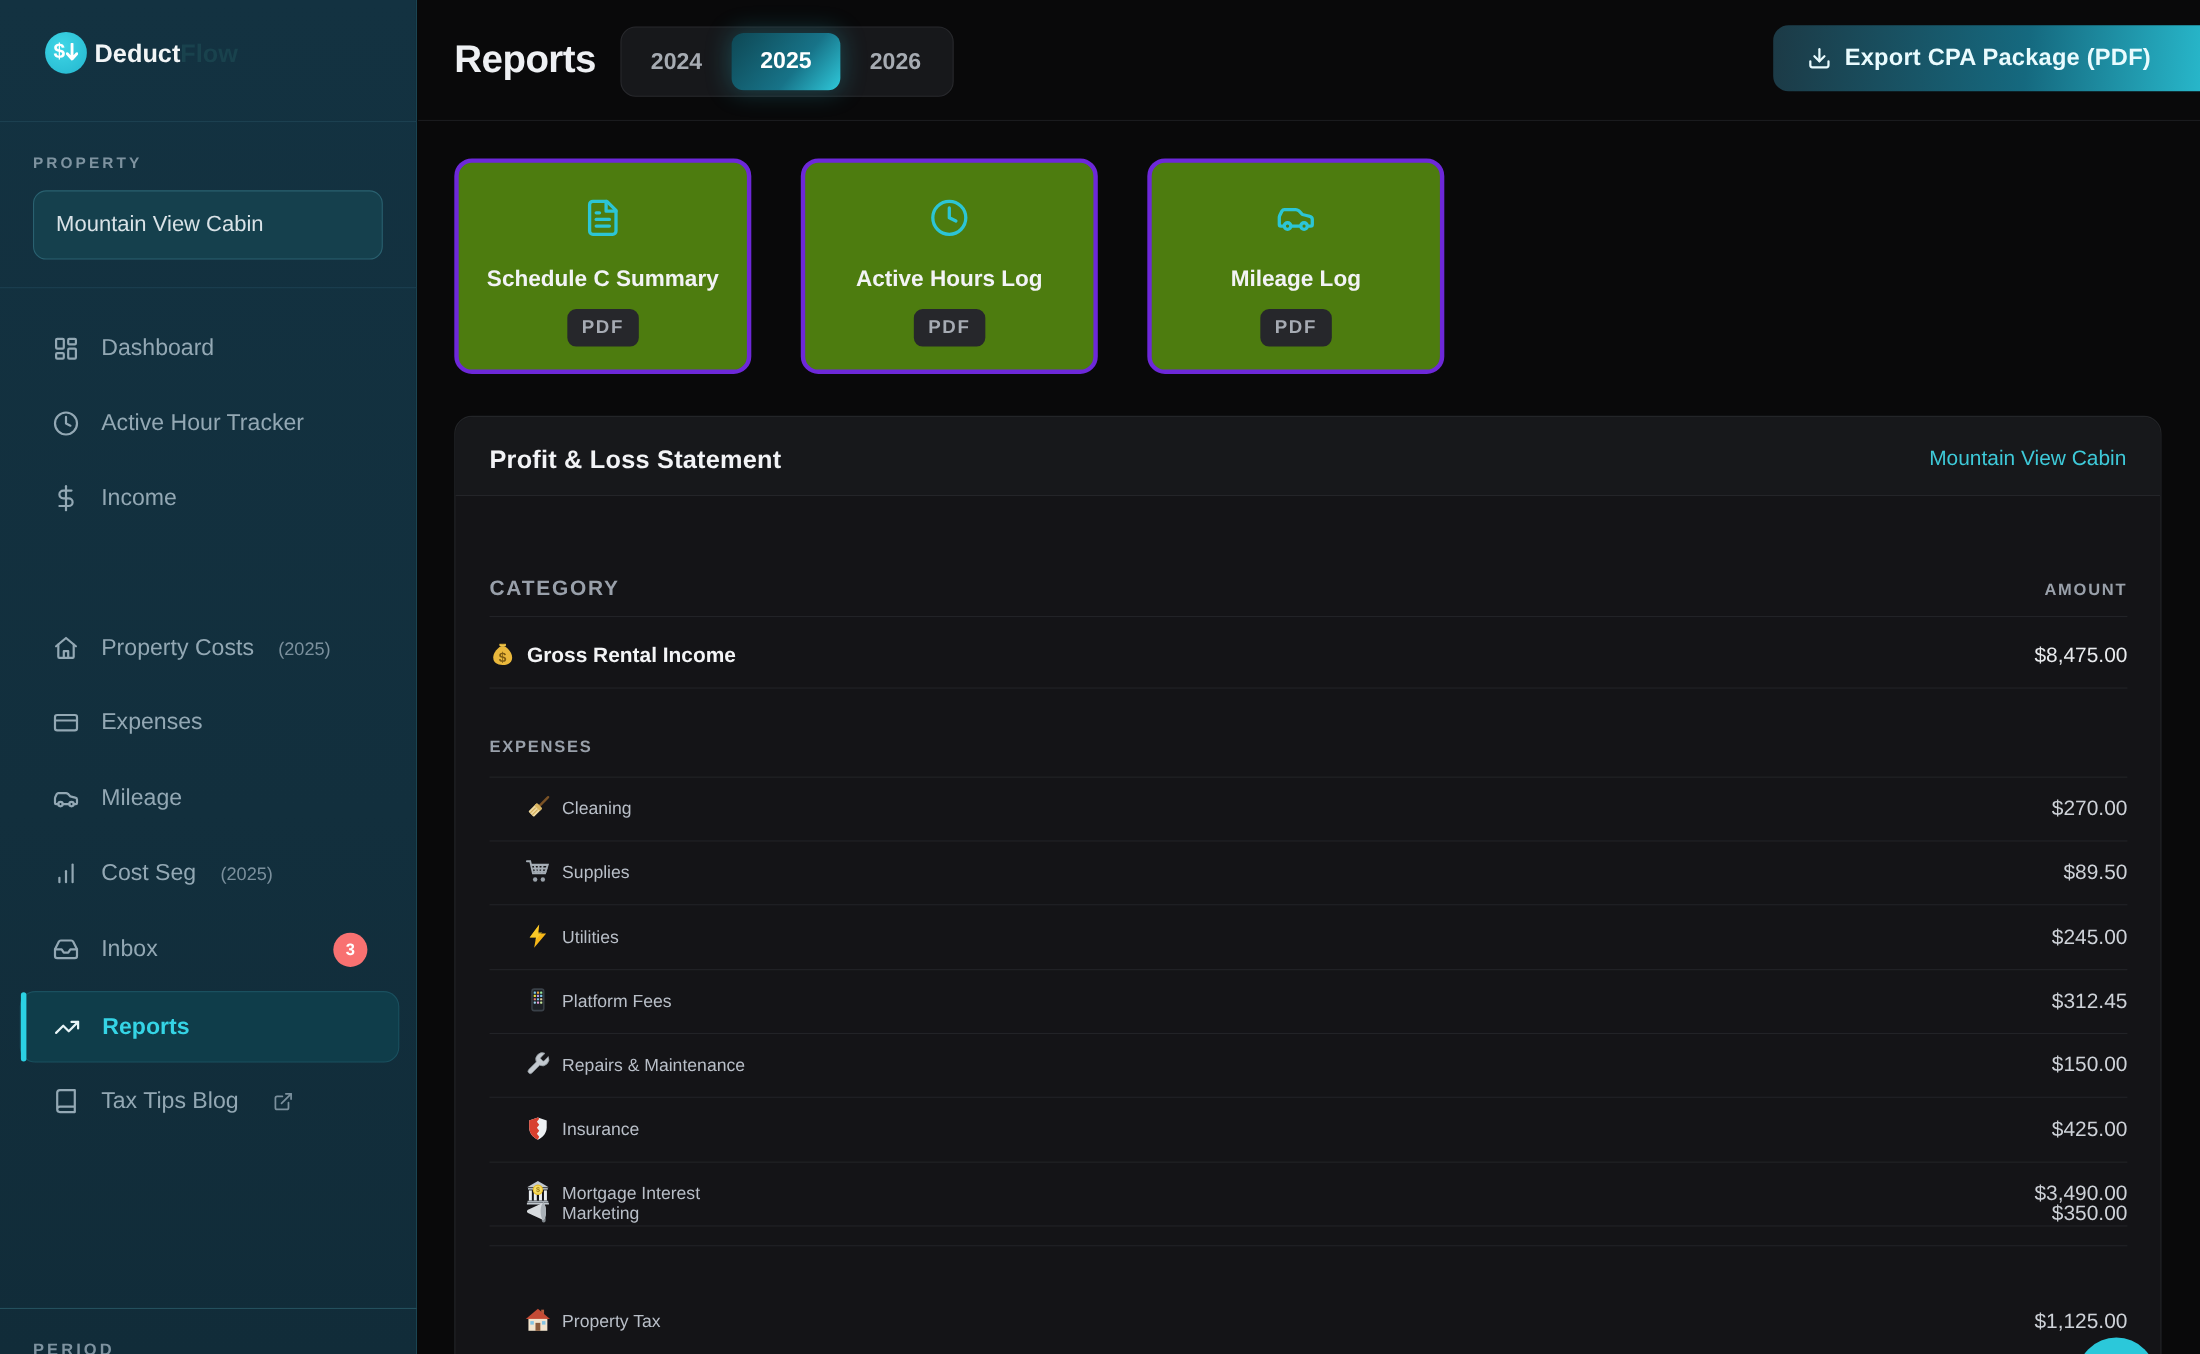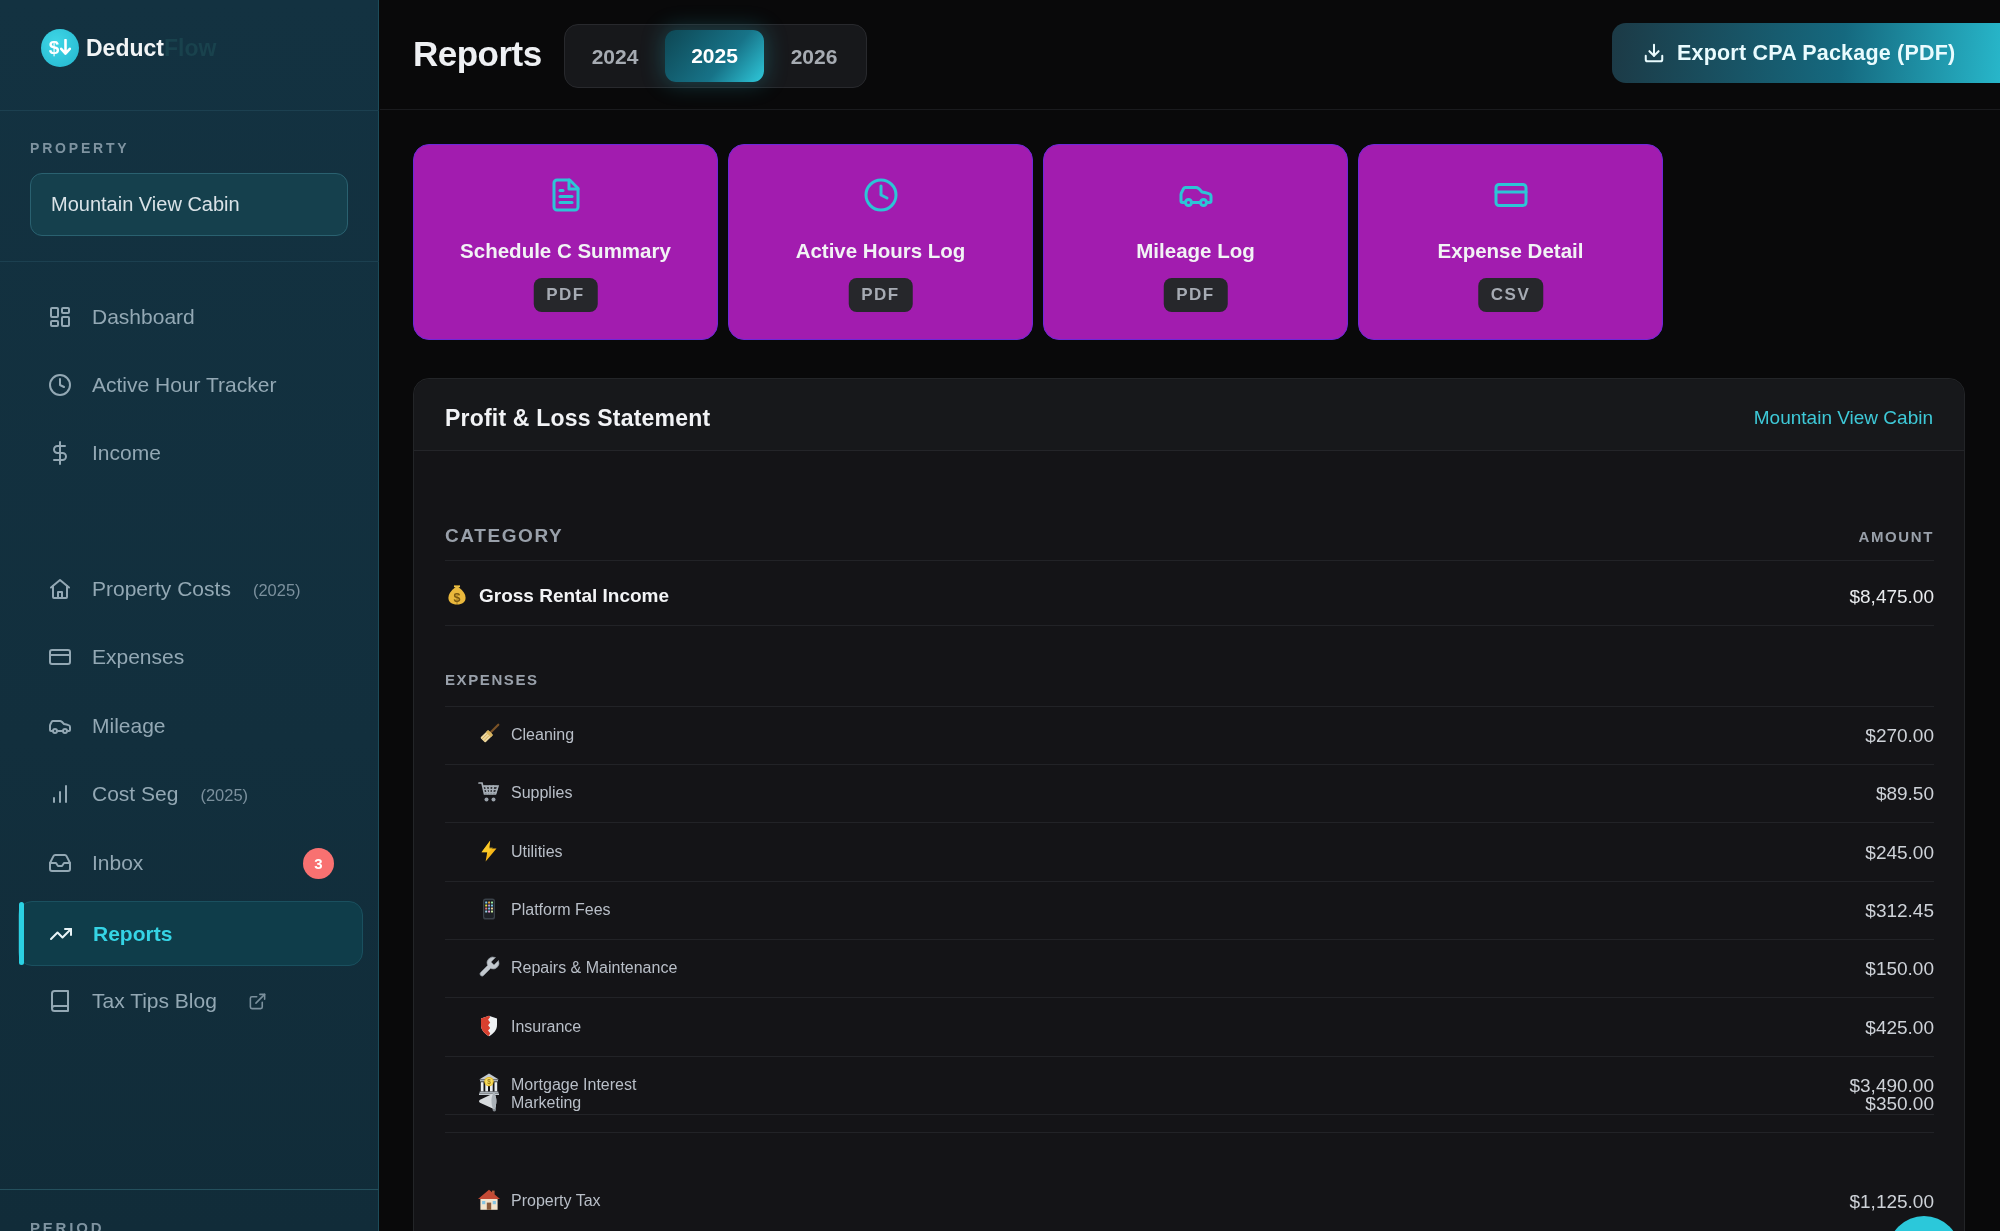--- a/index.html
+++ b/index.html
@@ -42,21 +42,21 @@
   #tab-active { position:absolute; left:100px; top:5px; width:99px; height:52px; border-radius:11px;
     background:linear-gradient(130deg,#0e4754 0%,#177388 60%,#2fc9db 100%);
     box-shadow:0 0 22px 2px rgba(45,200,218,.25);
     display:flex; align-items:center; justify-content:center; font-size:21px; font-weight:bold; color:#fff; }
   #export-btn { position:absolute; left:1612px; top:23px; width:419px; height:60px; border-radius:14px;
     background:linear-gradient(95deg,#1c3a46 0%,#15697f 55%,#2bc5d8 100%);
     color:#e9fbfe; }
   #export-btn .lbl { position:absolute; left:65px; top:50%; transform:translateY(-50%); font-size:21.5px; font-weight:bold; letter-spacing:0.2px; white-space:nowrap; }
   #export-btn svg { position:absolute; left:31px; top:50%; margin-top:-11px; }
 
-  .rcard { position:absolute; top:144px; width:305px; height:196px; background:#a21caf; border:1px solid #6d28d9; border-radius:16px; }
+  .rcard { position:absolute; top:144px; width:270px; height:196px; background:#4d7c0f; border:4px solid #6d28d9; border-radius:16px; }
   .rcard .ic { position:absolute; left:50%; top:32px; transform:translateX(-50%); }
   .rcard .t { position:absolute; left:0; top:94px; width:100%; text-align:center; font-size:20.5px; font-weight:bold; color:#f2f3f5; }
   .rcard .badge { position:absolute; left:50%; top:133px; transform:translateX(-50%); background:#26272b; border-radius:8px;
     font-size:17px; font-weight:bold; letter-spacing:1.5px; color:#a6abb3; padding:7px 13px;text-align:right; }
 
   #pnl { position:absolute; left:413px; top:378px; width:1552px; height:900px; background:#141417; border:1px solid #232528; border-radius:16px; }
   #pnl-header { position:absolute; left:0; top:0; width:100%; height:72px; border-bottom:1px solid #242529; background:#17181b; border-radius:16px 16px 0 0; }
   #pnl-header .h { position:absolute; left:31px; top:calc(50% + 3px); transform:translateY(-50%); font-size:23px; font-weight:bold; color:#f2f3f6; letter-spacing:0.2px; }
   #pnl-header .prop { position:absolute; right:31px; top:calc(50% + 3px); transform:translateY(-50%); font-size:19px; color:#3ec9d8; }
   .trow { position:absolute; left:444px; width:1489px; border-bottom:1px solid #222327; }
@@ -210,30 +210,20 @@
         <svg style="display:block" width="36" height="36" viewBox="0 0 24 24" fill="none" stroke="#2cc5d6" stroke-width="2.0" stroke-linecap="round" stroke-linejoin="round">
           <path d="M19 17h2c.6 0 1-.4 1-1v-3c0-.9-.7-1.7-1.5-1.9C18.7 10.6 16 10 16 10s-1.3-1.4-2.2-2.3c-.5-.4-1.1-.7-1.8-.7H5c-.6 0-1.1.4-1.4.9l-1.4 2.9A3.7 3.7 0 0 0 2 12v4c0 .6.4 1 1 1h2"></path>
           <circle cx="7" cy="17" r="2"></circle>
           <path d="M9 17h6"></path>
           <circle cx="17" cy="17" r="2"></circle>
         </svg>
       </div>
       <div class="t">Mileage Log</div>
       <div class="badge">PDF</div>
     </div>
-<div class="rcard" style="left:1358px">
-      <div class="ic">
-        <svg style="display:block" width="36" height="36" viewBox="0 0 24 24" fill="none" stroke="#2cc5d6" stroke-width="2.0" stroke-linecap="round" stroke-linejoin="round">
-          <rect x="2" y="5" width="20" height="14" rx="2"></rect>
-          <line x1="2" y1="10" x2="22" y2="10"></line>
-        </svg>
-      </div>
-      <div class="t">Expense Detail</div>
-      <div class="badge">CSV</div>
-    </div>
 
   <div id="pnl">
     <div id="pnl-header">
       <div class="h">Profit &amp; Loss Statement</div>
       <div class="prop">Mountain View Cabin</div>
     </div>
 <div class="trow" style="top:132px;height:50px;">
         <span class="lbl" style="font-size:19px;font-weight:bold;letter-spacing:1.6px;color:#99a0aa;">CATEGORY</span>
         <span class="amt" style="font-size:15px;font-weight:bold;letter-spacing:1.6px;color:#99a0aa;">AMOUNT</span>
       </div>

